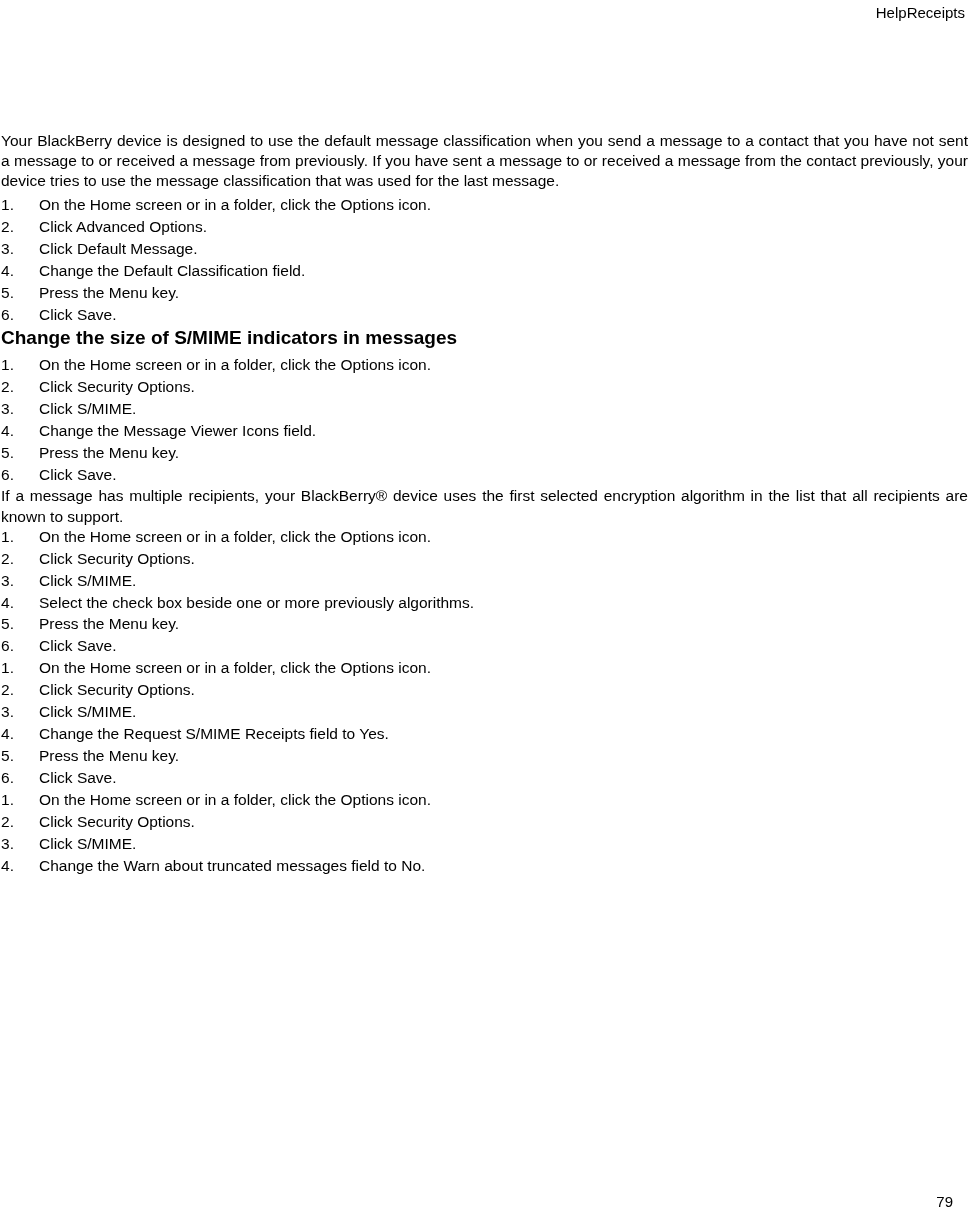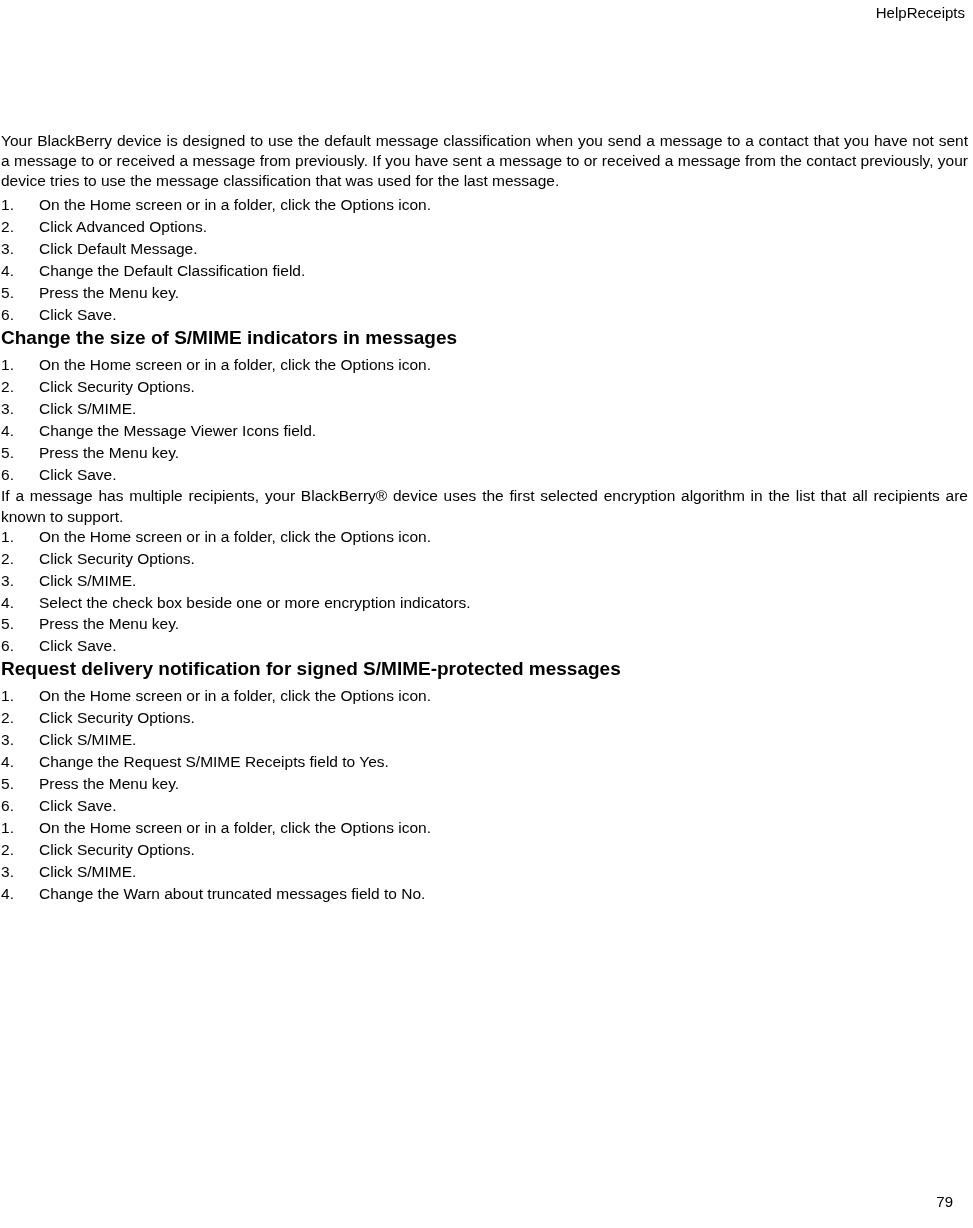--- a/index.html
+++ b/index.html
@@ -102,27 +102,26 @@
     <li><span>Click </span><span class="b">Save</span><span>.</span></li>
   </ol>
   </div>
 
   <p class="section-intro">If a message has multiple recipients, your BlackBerry® device uses the first selected encryption algorithm in the list that all recipients are known to support.</p>
   <div class="steps-block">
   <ol class="steps">
     <li><span>On the Home screen or in a folder, click the </span><span class="b">Options</span><span> icon.</span></li>
     <li><span>Click </span><span class="b">Security Options</span><span>.</span></li>
     <li><span>Click </span><span class="b">S/MIME</span><span>.</span></li>
-    <li><span>Select the check box beside one or more encryption indicators.</span></li>
+    <li><span>Select the check box beside one or more previously algorithms.</span></li>
     <li><span>Press the </span><span class="b">Menu</span><span> key.</span></li>
     <li><span>Click </span><span class="b">Save</span><span>.</span></li>
   </ol>
   </div>
 
-  <h2 class="section-title">Request delivery notification for signed S/MIME-protected messages</h2>
   <div class="steps-block">
   <ol class="steps">
     <li><span>On the Home screen or in a folder, click the </span><span class="b">Options</span><span> icon.</span></li>
     <li><span>Click </span><span class="b">Security Options</span><span>.</span></li>
     <li><span>Click </span><span class="b">S/MIME</span><span>.</span></li>
     <li><span>Change the </span><span class="b">Request S/MIME Receipts</span><span> field to </span><span class="b">Yes</span><span>.</span></li>
     <li><span>Press the </span><span class="b">Menu</span><span> key.</span></li>
     <li><span>Click </span><span class="b">Save</span><span>.</span></li>
   </ol>
   </div>

